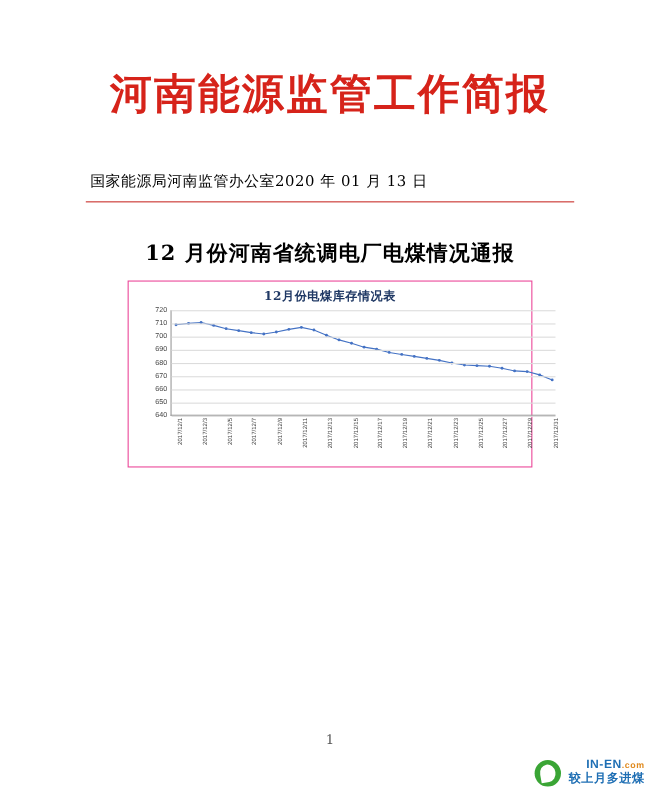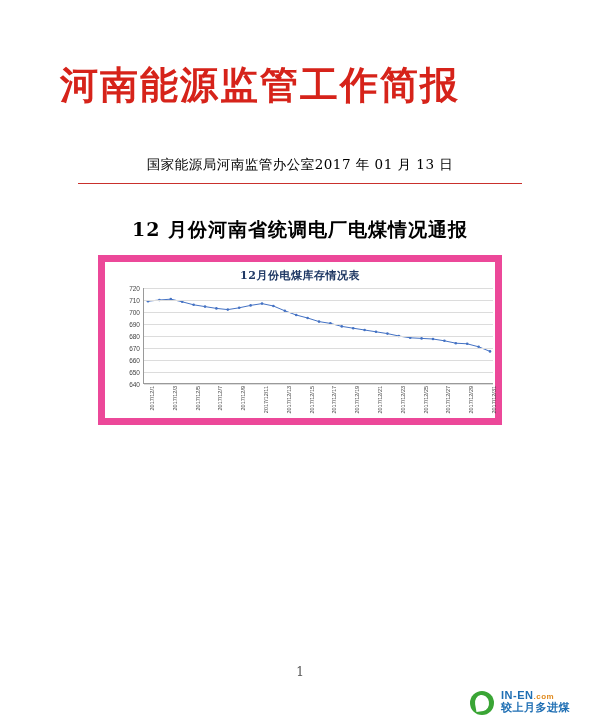--- a/index.html
+++ b/index.html
@@ -15,33 +15,33 @@
     position: relative;
   }
   .page {
     position: relative;
     width: 600px;
     height: 725px;
     box-sizing: border-box;
     padding: 0 60px;
   }
   .masthead {
-    text-align: left;
+    text-align: center;
     color: #d6231a;
     font-family: "DejaVu Serif", serif;
     font-weight: bold;
     font-size: 38px;
     letter-spacing: 2px;
     padding-top: 62px;
     line-height: 1.2;
     white-space: nowrap;
   }
   .meta-row {
     display: flex;
-    justify-content: center;
+    justify-content: flex-start;
     align-items: flex-end;
     margin-top: 48px;
     padding: 0 22px 0 22px;
     font-size: 13.5px;
     color: #000;
     font-family: "DejaVu Serif", serif;
   }
   .meta-left {
     letter-spacing: 0.5px;
   }
@@ -69,23 +69,23 @@
     line-height: 2.0;
     color: #000;
     text-align: justify;
     text-indent: 2em;
     font-family: "DejaVu Serif", serif;
     letter-spacing: 0.2px;
   }
   
   .chart-box {
     margin: 12px auto 0 auto;
-    width: 404px;
+    width: 368px;
     height: 170px;
-    border: 7px solid #ec4899;
+    border: 1px solid #ec4899;
     background: #fff;
     position: relative;
     box-sizing: border-box;
   }
   .chart-title {
     text-align: center;
     font-family: "DejaVu Serif", serif;
     font-weight: bold;
     font-size: 11px;
     color: #1f3864;
@@ -151,25 +151,26 @@
     left: 0;
     right: 0;
     bottom: 46px;
     text-align: center;
     font-size: 12px;
     color: #555;
     font-family: "DejaVu Serif", serif;
   }
   .watermark {
     position: absolute;
-    right: 30px;
+    right: 14px;
     bottom: 8px;
     display: flex;
     align-items: center;
     gap: 5px;
+    text-align: right;
   }
   .wm-leaf {
     width: 30px; height: 30px;
     position: relative;
   }
   .wm-leaf .circle {
     position: absolute;
     left: 4px; top: 4px;
     width: 24px; height: 24px;
     border-radius: 50%;
@@ -204,21 +205,21 @@
 </style>
 </head>
 <body>
 
 <div class="page">
 
   <div class="masthead">河南能源监管工作简报</div>
 
   <div class="meta-row">
     <div class="meta-left">国家能源局河南监管办公室</div>
-    <div class="meta-right">2017 年 01 月 13 日</div>
+    <div class="meta-right">2020 年 01 月 13 日</div>
   </div>
   <div class="rule"></div>
 
   <div class="doc-title">12 月份河南省统调电厂电煤情况通报</div>
 
 
   <div class="chart-box">
     <div class="chart-title">12月份电煤库存情况表</div>
     <div class="plot-wrap">
       <div class="plot" id="plot">

